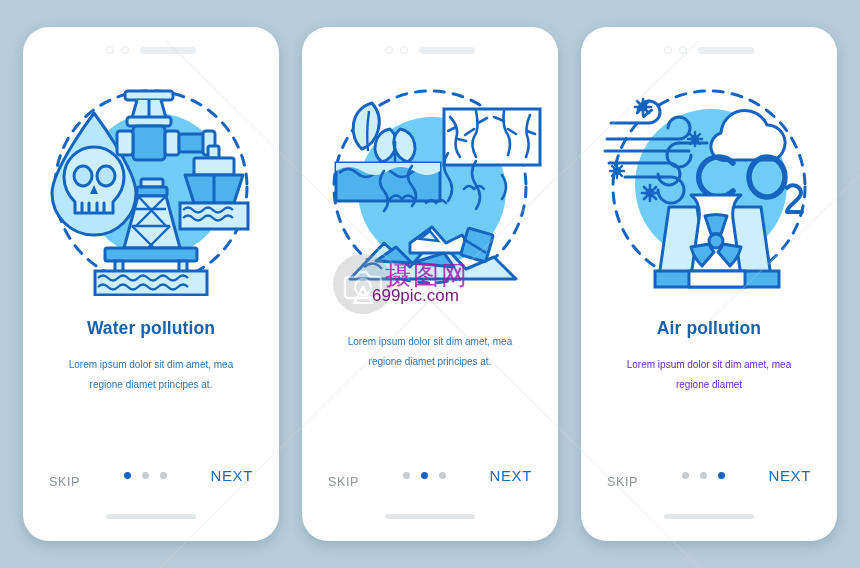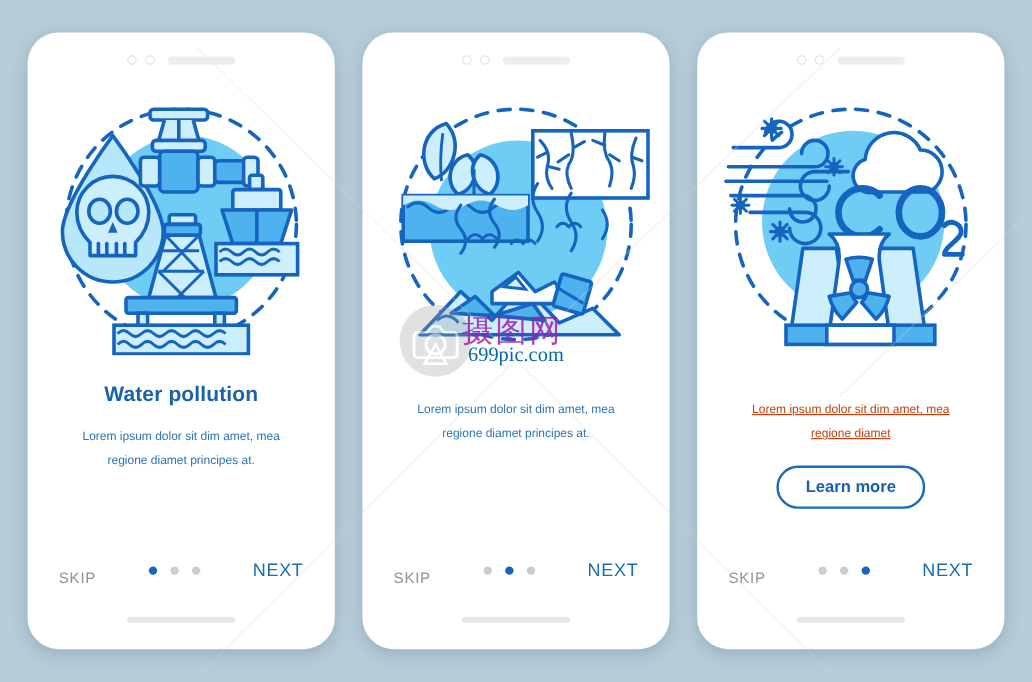--- a/index.html
+++ b/index.html
@@ -161,25 +161,25 @@
     z-index: 7;
     font-size: 26px;
     color: #a21caf;
     font-family: Liberation Mono, monospace;
     letter-spacing: 2px;
     pointer-events: none;
     opacity: .85;
   }
   .wm-url {
     position: absolute;
-    left: 390px; top: 286px;
+    left: 372px; top: 286px;
     z-index: 7;
     font-size: 17px;
-    color: #0369a1;
-    font-family: Liberation Serif, serif;
+    color: #701a75;
+    font-family: Liberation Sans, sans-serif;
     pointer-events: none;
   }
 </style>
 </head>
 <body>
 
 <div id="root">
 
   <div class="wm-lines">
     <svg viewBox="0 0 860 568" preserveAspectRatio="none">
@@ -438,22 +438,22 @@
 
           <g transform="translate(121,160)">
             <circle cx="0" cy="0" r="7" fill="#4db2ee" stroke="#1565c0" stroke-width="3"></circle>
             <path d="M-5 -7 a22 22 0 0 1 10 0 l6 -18 a40 40 0 0 0 -22 0 z" fill="#4db2ee" stroke="#1565c0" stroke-width="3" stroke-linejoin="round"></path>
             <path d="M7 3 a22 22 0 0 1 -5 8 l12 14 a40 40 0 0 0 11 -19 z" fill="#4db2ee" stroke="#1565c0" stroke-width="3" stroke-linejoin="round"></path>
             <path d="M-7 3 a22 22 0 0 0 5 8 l-12 14 a40 40 0 0 1 -11 -19 z" fill="#4db2ee" stroke="#1565c0" stroke-width="3" stroke-linejoin="round"></path>
           </g>
         </svg>
       </div>
 
-      <div class="desc" style="color: #c2410c; text-decoration: underline;">Lorem ipsum dolor sit dim amet, mea regione diamet</div>
-      <button class="learn-more">Learn more</button>
+      <div class="title" style="color: rgb(24, 98, 171);">Air pollution</div>
+      <div class="desc" style="color: #6d28d9;">Lorem ipsum dolor sit dim amet, mea regione diamet</div>
 
       <div class="footer">
         <span class="skip" style="color: rgb(141, 148, 153);">SKIP</span>
         <span class="dots">
           <span class="pdot"></span>
           <span class="pdot"></span>
           <span class="pdot on" style="background: rgb(21, 101, 192);"></span>
         </span>
         <span class="next" style="color: rgb(26, 107, 181);">NEXT</span>
       </div>

